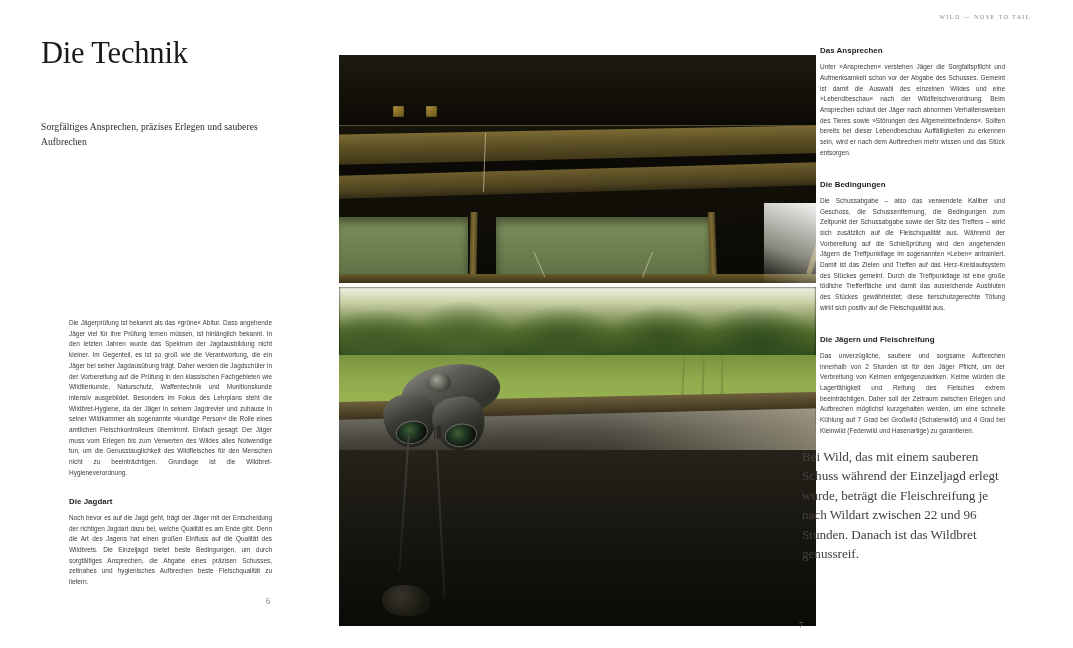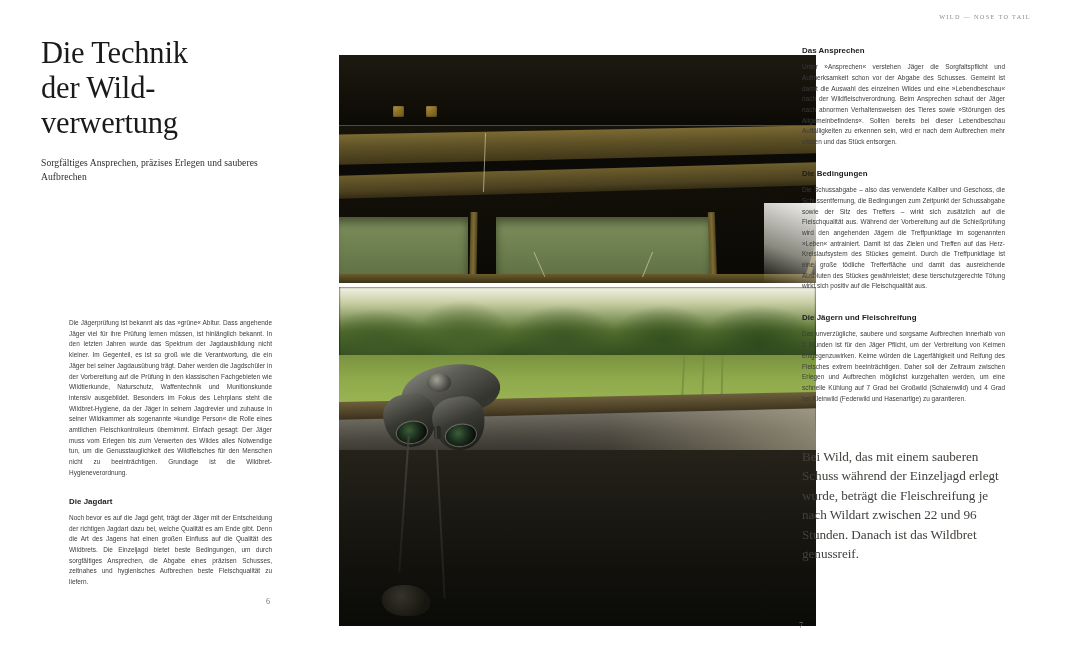--- a/index.html
+++ b/index.html
@@ -100,21 +100,21 @@
   .sub-head {
     margin: 0 0 6px 0;
     font-size: 7.9px;
     font-weight: 700;
     line-height: 1.3;
     color: #1c1c1c;
     letter-spacing: 0.05px;
   }
   .section { margin-top: 18px; }
   .section:first-child { margin-top: 0; }
-  .section-right { margin-top: 21px; }
+  .section-right { margin-top: 21px; margin-left: 18px; }
   .section-right:first-child { margin-top: 0; }
 
   
   .pull-quote {
     position: absolute;
     left: 802px;
     top: 447px;
     width: 213px;
     margin: 0;
     font-family: "Liberation Serif", serif;
@@ -354,22 +354,21 @@
 
 <div class="spread">
 
   <div class="running-head">WILD — NOSE TO TAIL</div>
 
   <div class="page-left">
 
     <div class="title-block">
       <h1 class="doc-title">
         <span>Die Technik</span><br>
-        <span>der Wild-</span><br>
-        <span>verwertung</span>
+        <br>
       </h1>
       <p class="doc-subtitle">Sorgfältiges Ansprechen, präzises Erlegen und sauberes Aufbrechen</p>
     </div>
 
     <div class="col-left">
 
       <div class="section">
         <p class="body-par">Die Jägerprüfung ist bekannt als das »grüne« Abitur. Dass angehende Jäger viel für ihre Prüfung lernen müssen, ist hinlänglich bekannt. In den letzten Jahren wurde das Spektrum der Jagdausbildung nicht kleiner. Im Gegenteil, es ist so groß wie die Verantwortung, die ein Jäger bei seiner Jagdausübung trägt. Daher werden die Jagdschüler in der Vorbereitung auf die Prüfung in den klassischen Fachgebieten wie Wildtierkunde, Naturschutz, Waffentechnik und Munitionskunde intensiv ausgebildet. Besonders im Fokus des Lehrplans steht die Wildbret-Hygiene, da der Jäger in seinem Jagdrevier und zuhause in seiner Wildkammer als sogenannte »kundige Person« die Rolle eines amtlichen Fleischkontrolleurs übernimmt. Einfach gesagt: Der Jäger muss vom Erlegen bis zum Verwerten des Wildes alles Notwendige tun, um die Genusstauglichkeit des Wildfleisches für den Menschen nicht zu beeinträchtigen. Grundlage ist die Wildbret-Hygieneverordnung.</p>
       </div>
 

